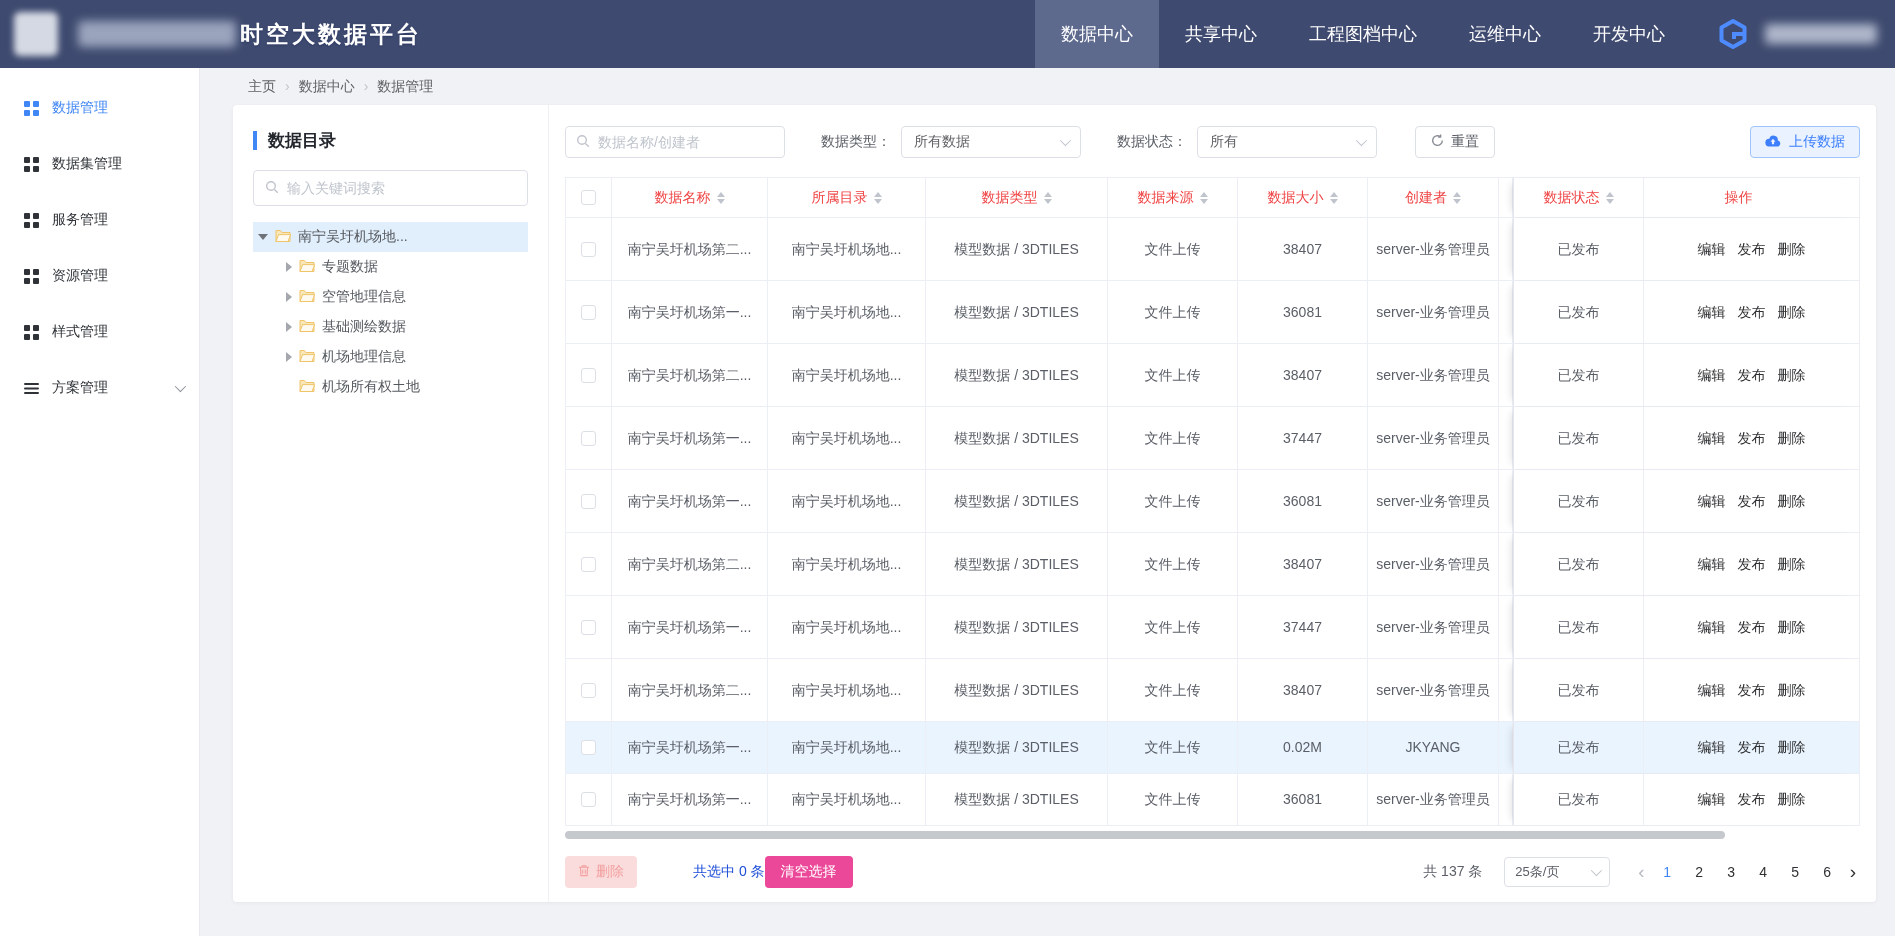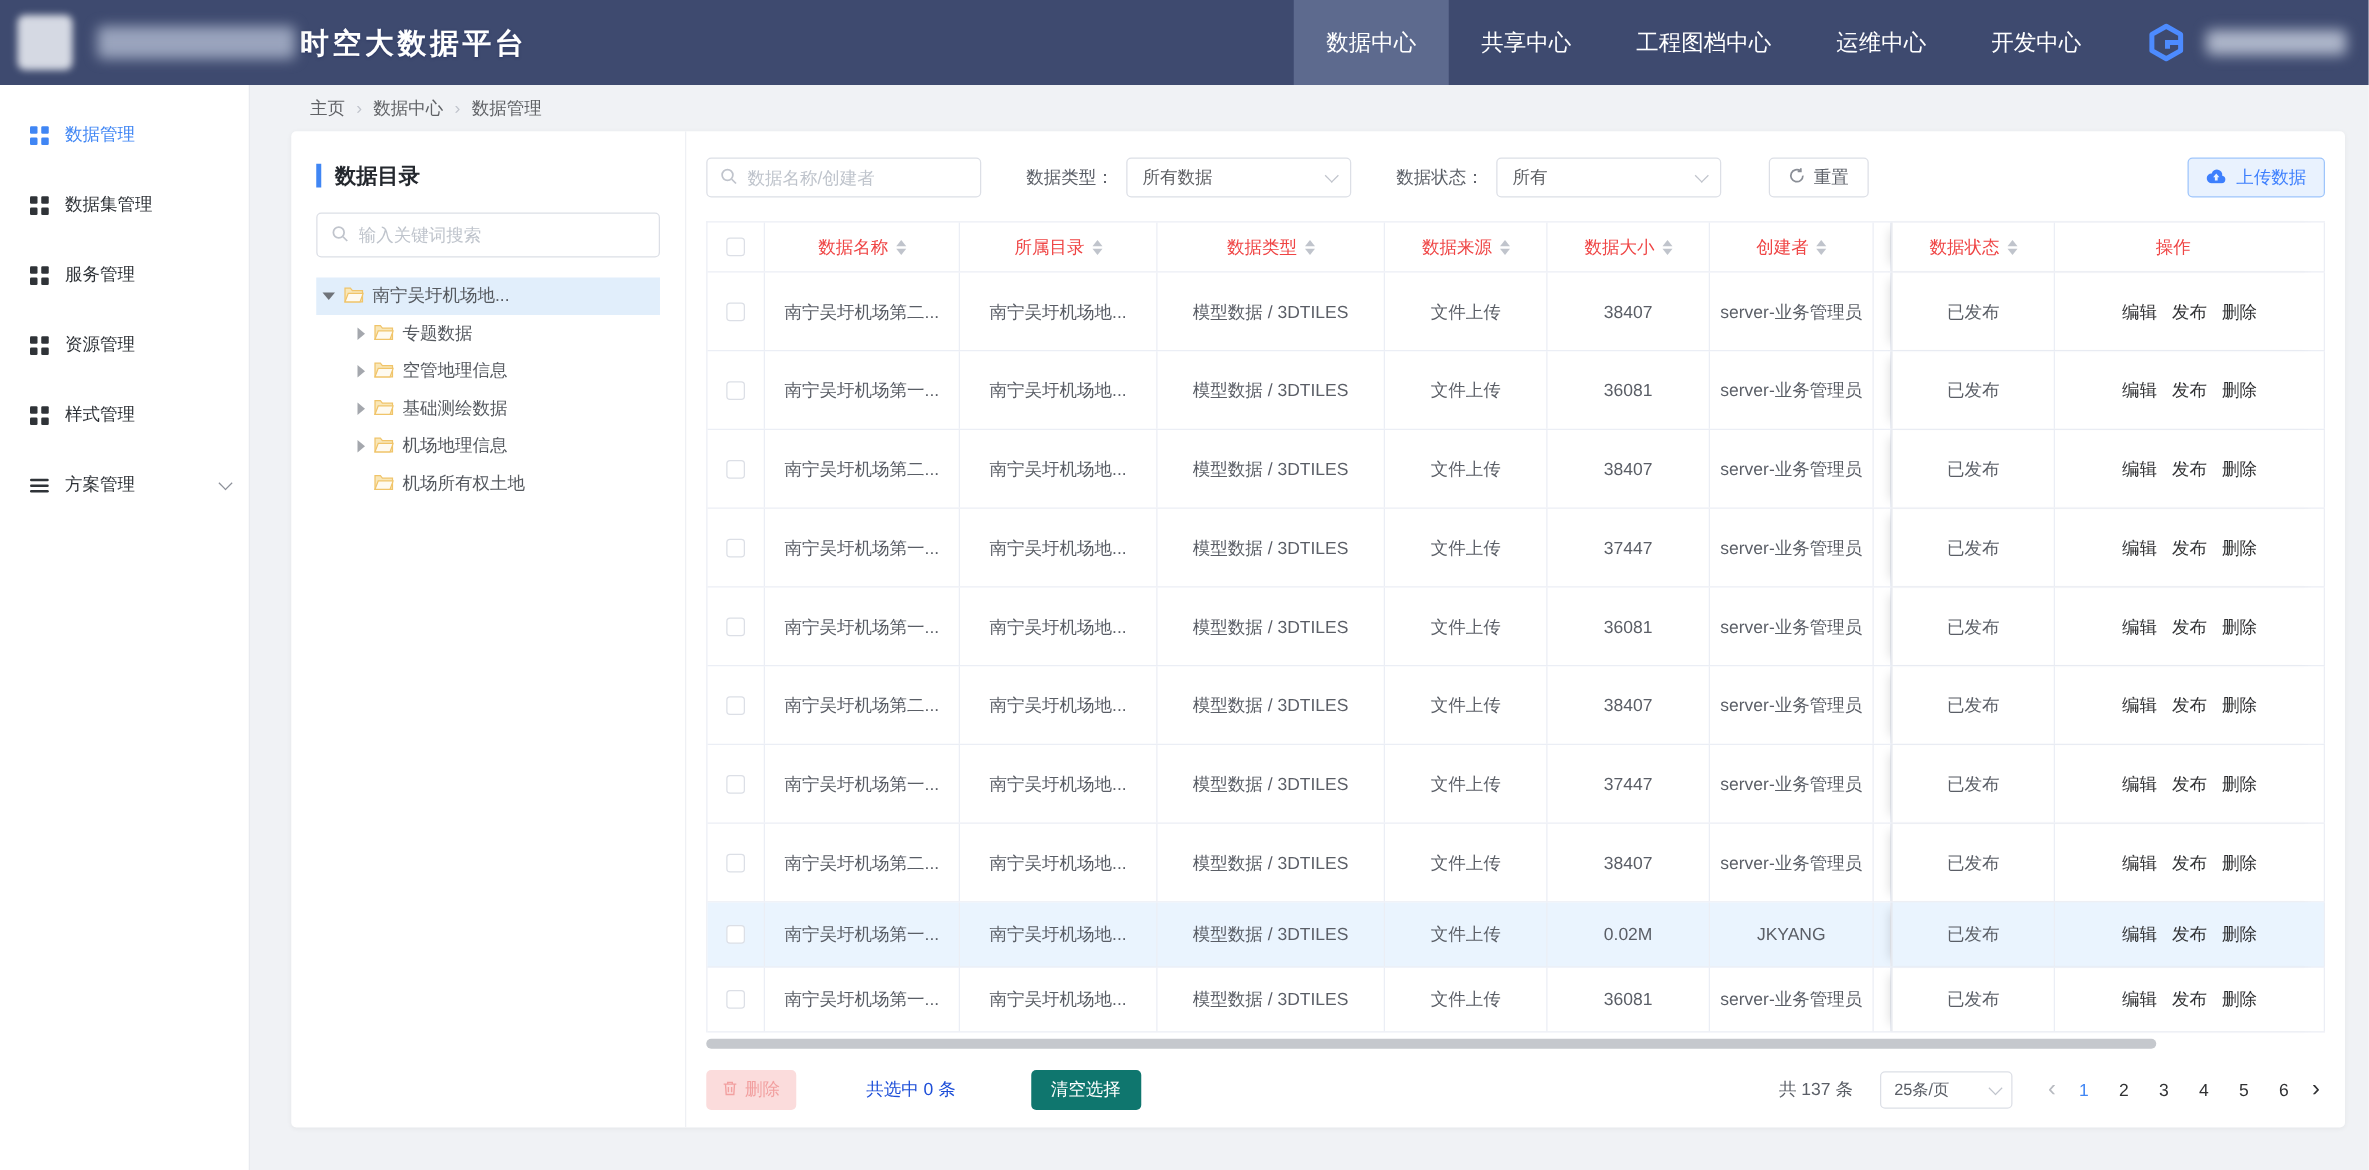--- a/index.html
+++ b/index.html
@@ -80,21 +80,21 @@
   .trow { display:flex; height:63px; border-bottom:1px solid #ebeef5; color:#5a5e66; cursor:default; }
   .tbody .trow:nth-child(n+9) { height:52px; }
   .trow.active { background:#eaf4fe; }
   .trow.active .fixed-group { background:#eaf4fe; }
   .action { color:#303133; cursor:pointer; white-space:nowrap; }
   .hscroll { height:8px; width:1160px; background:#c5c8cd; border-radius:4px; margin-top:5px; flex:none; cursor:pointer; }
   
   .tfooter { display:flex; align-items:center; margin-top:15px; height:36px; flex:none; }
   .del-btn { width:72px; height:32px; background:#fbdcdc; color:#f2a0a0; border:none; border-radius:4px; font:inherit; display:flex; align-items:center; justify-content:center; gap:6px; cursor:not-allowed; }
   .sel-text { margin-left:56px; color:#1d4ed8; }
-  .clear-btn { margin-left:60px; height:32px; padding:0 16px; background:#0f766e; color:#fff; border:none; border-radius:4px; font:inherit; display:flex; align-items:center; cursor:pointer; }
+  .clear-btn { height:32px; padding:0 16px; background:#ec4899; color:#fff; border:none; border-radius:4px; font:inherit; display:flex; align-items:center; cursor:pointer; }
   .total-text { margin-left:auto; color:#5a5e66; }
   .page-size { width:106px; height:30px; border:1px solid #dcdfe6; border-radius:4px; display:flex; align-items:center; justify-content:space-between; padding:0 10px; margin-left:22px; font-size:13px; color:#5a5e66; cursor:pointer; }
   .pager { display:flex; align-items:center; margin-left:24px; gap:5px; }
   .page-btn { min-width:27px; height:28px; display:flex; align-items:center; justify-content:center; color:#303133; cursor:pointer; }
   .page-btn.active { color:#4086f4; }
   .page-arrow { font-size:19px; padding:0 4px; cursor:pointer; }
   .page-arrow.prev { color:#b7bac0; }
   .page-arrow.next { color:#303133; }
 </style>
 </head>

